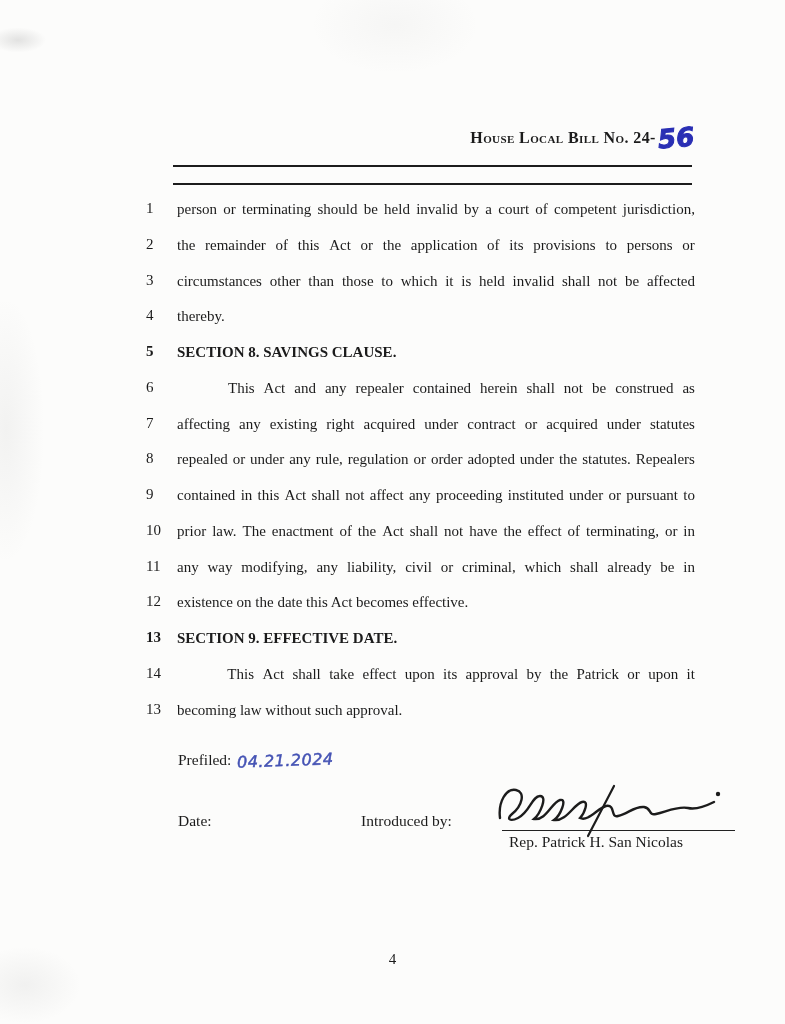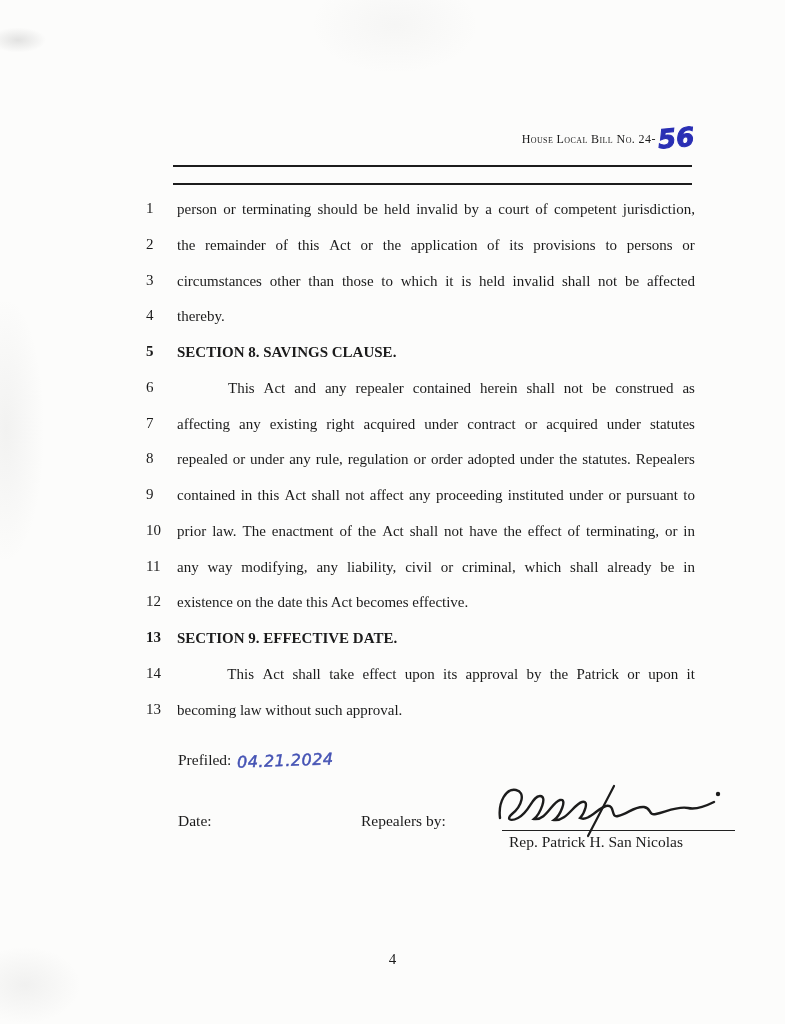--- a/index.html
+++ b/index.html
@@ -19,23 +19,23 @@
       radial-gradient(ellipse 120px 70px at 395px 25px, rgba(130,130,130,0.05), transparent 70%),
       radial-gradient(ellipse 40px 18px at 18px 40px, rgba(90,90,90,0.16), transparent 70%),
       #fcfcfb;
   }
   
   .header{
     position:absolute;top:128px;left:0;width:694px;
     text-align:right;white-space:nowrap;
   }
   .bill-label{
-    font-weight:normal;
+    font-weight:bold;
     font-variant:small-caps;
-    font-size:12px;
+    font-size:16px;
     letter-spacing:0.4px;
   }
   .bill-number-hw{
     display:inline-block;
     font-family:"DejaVu Sans",sans-serif;
     font-weight:bold;font-style:italic;
     font-size:26px;line-height:20px;
     transform:rotate(-5deg);
     vertical-align:-4px;
     -webkit-text-stroke:1.1px currentColor;
@@ -293,21 +293,21 @@
         <span class="line-text">becoming law without such approval.</span>
       </div>
     </div>
 
   <div class="prefiled-row">
     <span>Prefiled:</span><span class="hw-date ink-blue-light" style="color: rgb(69, 83, 180);">04.21.2024</span>
   </div>
 
   <div class="sign-row">
     <span class="date-label">Date:</span>
-    <span class="introduced-label">Repealers by:</span>
+    <span class="introduced-label">Introduced by:</span>
     <div class="sig-area">
       <svg viewBox="0 0 230 48" width="230" height="48">
         <path d="M4 34 C2 18 10 4 20 6 C30 8 26 22 16 30 C10 35 14 38 22 34 C34 28 36 12 44 12 C52 12 44 30 38 35 C50 37 56 18 64 16 C72 14 64 32 58 36 C70 38 78 20 86 18 C94 16 88 30 84 34 C92 38 102 24 110 22 C120 20 114 34 122 32 C132 30 138 22 148 23 C156 24 152 32 160 30 C172 27 182 22 192 24 C200 26 210 22 218 18" stroke="#1c1c1c" stroke-width="2.4" fill="none" stroke-linecap="round"></path>
         <path d="M118 2 L92 52" stroke="#1c1c1c" stroke-width="2.2" fill="none" stroke-linecap="round"></path>
         <circle cx="222" cy="10" r="2.2" fill="#1c1c1c"></circle>
       </svg>
       <div class="sig-line"></div>
       <div class="sig-name">Rep. Patrick H. San Nicolas</div>
     </div>
   </div>

